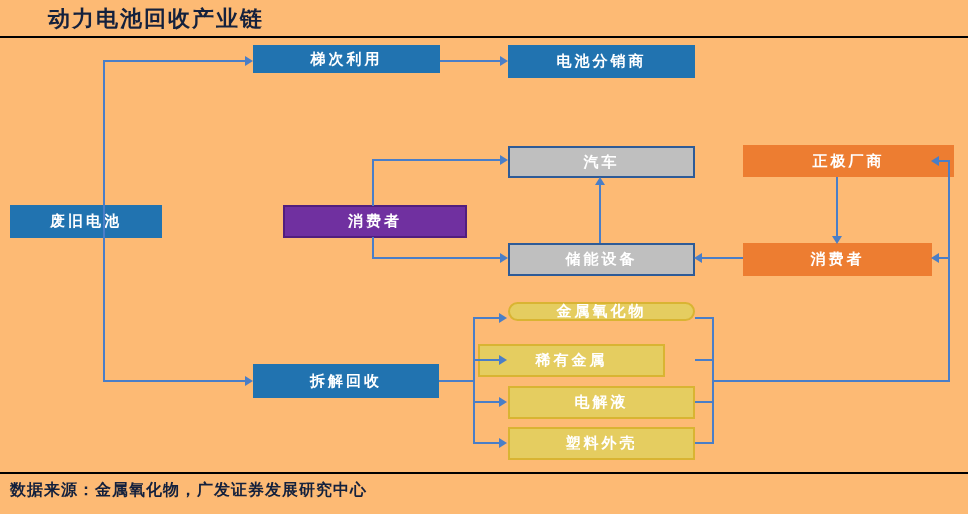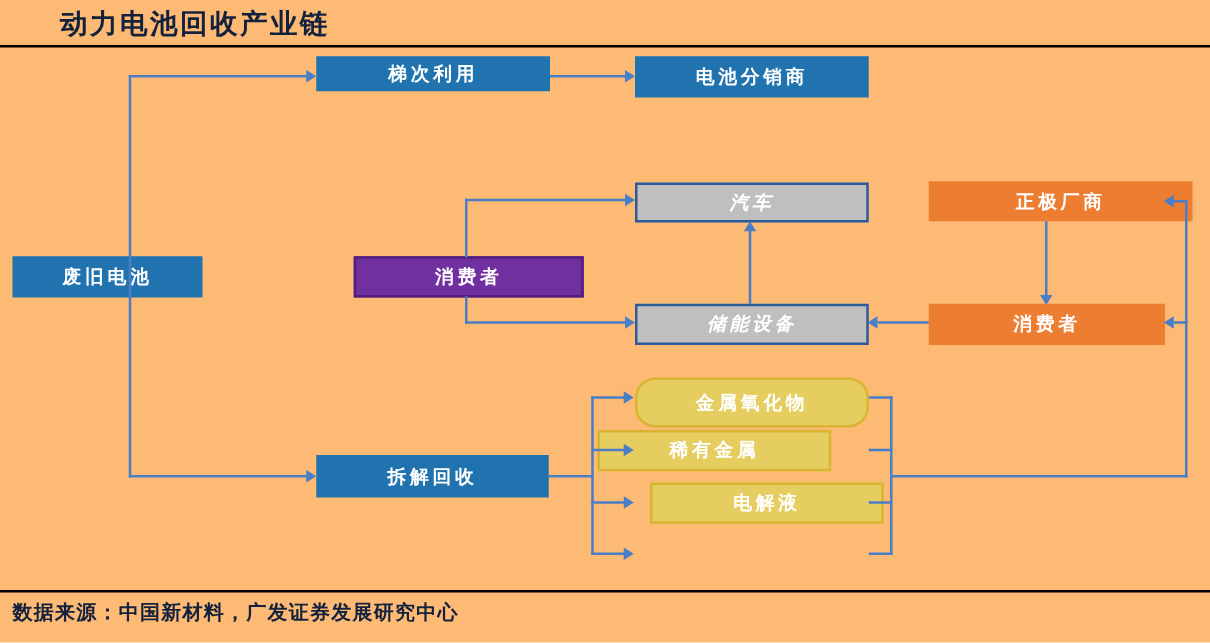--- a/index.html
+++ b/index.html
@@ -34,21 +34,21 @@
     color:var(--source-text);letter-spacing:1px;
   }
   .node{
     position:absolute;display:flex;align-items:center;justify-content:center;
     color:var(--box-text);font-size:15px;font-weight:bold;letter-spacing:3px;
     box-sizing:border-box;z-index:1;
   }
   .node.blue{background:var(--box-blue);}
   .node.purple{background:var(--box-purple);border:2px solid var(--box-purple-border);}
   .node.orange{background:var(--box-orange);}
-  .node.gray{background:var(--box-gray);border:2px solid var(--box-gray-border);font-style:italic;}
+  .node.gray{background:var(--box-gray);border:2px solid var(--box-gray-border);}
   .node.yellow{background:var(--box-yellow);border:2px solid var(--box-yellow-border);}
   .line{position:absolute;background:var(--connector);z-index:2;}
   .arr{position:absolute;width:0;height:0;z-index:2;}
   .arr.right{border-top:5px solid transparent;border-bottom:5px solid transparent;border-left:8px solid var(--connector);}
   .arr.left{border-top:5px solid transparent;border-bottom:5px solid transparent;border-right:8px solid var(--connector);}
   .arr.up{border-left:5px solid transparent;border-right:5px solid transparent;border-bottom:8px solid var(--connector);}
   .arr.down{border-left:5px solid transparent;border-right:5px solid transparent;border-top:8px solid var(--connector);}
 </style>
 </head>
 <body>
@@ -78,28 +78,31 @@
     </div>
   <div class="node gray" style="left:508px;top:243px;width:187px;height:33px;">
       <span>储能设备</span>
     </div>
   <div class="node orange" style="left:743px;top:243px;width:189px;height:33px;">
       <span>消费者</span>
     </div>
   <div class="node blue" style="left:253px;top:364px;width:186px;height:34px;">
       <span>拆解回收</span>
     </div>
-  <div class="node yellow" style="left:508px;top:302px;width:187px;height:40px;border-radius:16px;">
+  <div class="node yellow" style="left:508px;top:302px;width:187px;height:19px;border-radius:16px;">
       <span>金属氧化物</span>
     </div>
   <div class="node yellow" style="left:478px;top:344px;width:187px;height:33px;">
       <span>稀有金属</span>
     </div>
-  <div class="node yellow" style="left:508px;top:386px;width:187px;height:33px;margin-left:12px;">
+  <div class="node yellow" style="left:508px;top:386px;width:187px;height:33px;">
       <span>电解液</span>
+    </div>
+  <div class="node yellow" style="left:508px;top:427px;width:187px;height:33px;">
+      <span>塑料外壳</span>
     </div>
 
   <div class="line" style="left:103px;top:60px;width:2px;height:322px;"></div>
 
   <div class="line" style="left:103px;top:60px;width:143px;height:2px;"></div>
   <div class="arr right" style="left:245px;top:56px;"></div>
 
   <div class="line" style="left:440px;top:60px;width:61px;height:2px;"></div>
   <div class="arr right" style="left:500px;top:56px;"></div>
 
@@ -141,15 +144,15 @@
   <div class="line" style="left:712px;top:317px;width:2px;height:127px;"></div>
 
   <div class="line" style="left:712px;top:380px;width:238px;height:2px;"></div>
   <div class="line" style="left:948px;top:160px;width:2px;height:222px;"></div>
   <div class="line" style="left:939px;top:160px;width:11px;height:2px;"></div>
   <div class="arr left" style="left:931px;top:156px;"></div>
   <div class="line" style="left:939px;top:257px;width:11px;height:2px;"></div>
   <div class="arr left" style="left:931px;top:253px;"></div>
 
   <div class="rule bottom"></div>
-  <div class="source">数据来源：中国新材料，广发证券发展研究中心</div>
+  <div class="source">数据来源：金属氧化物，广发证券发展研究中心</div>
 
 </div>
 
 </body></html>

